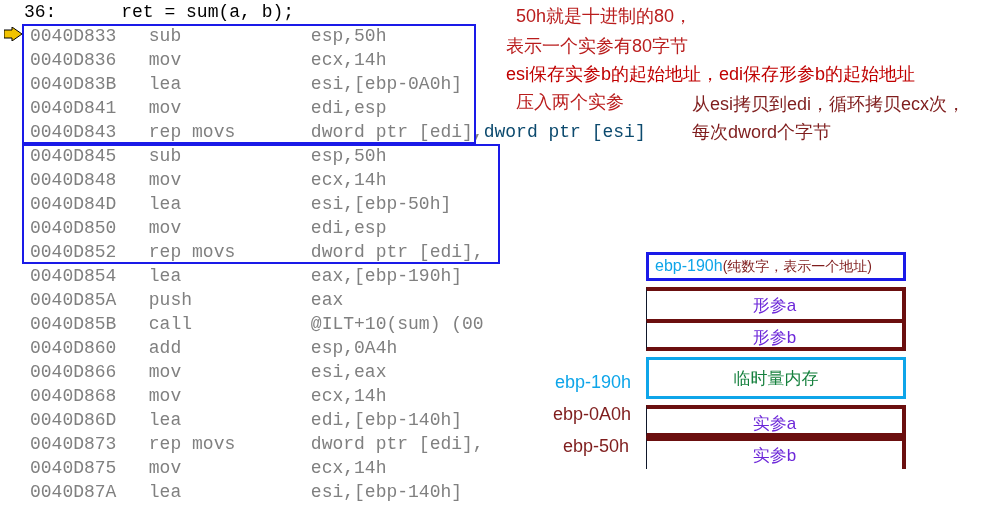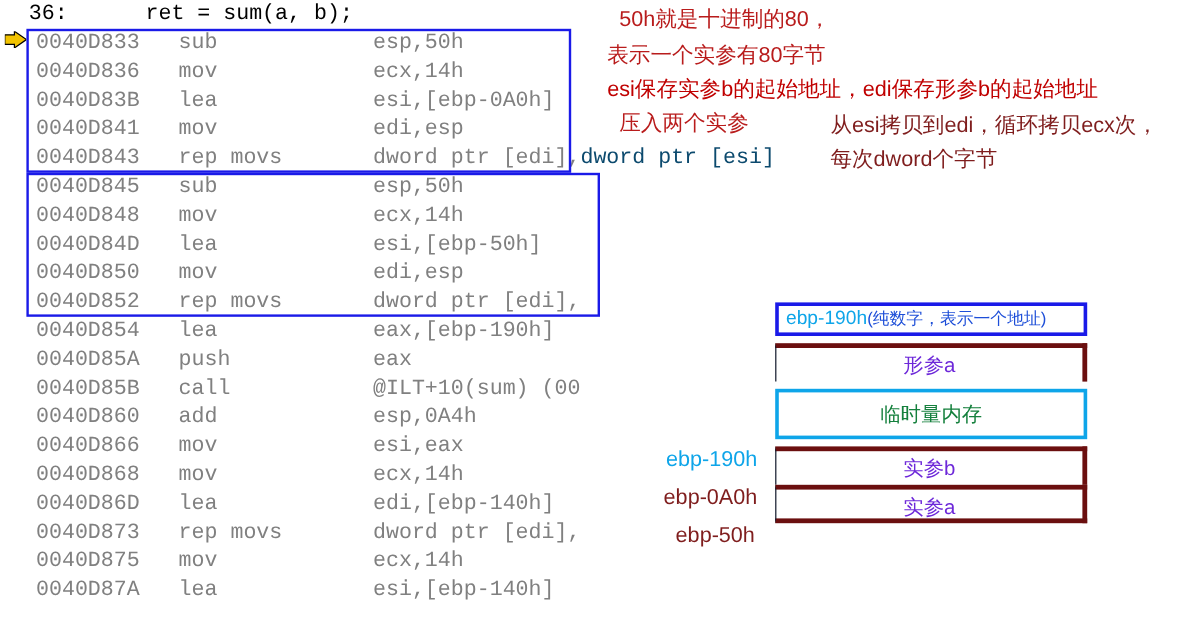--- a/index.html
+++ b/index.html
@@ -74,21 +74,21 @@
   }
   .stack-header {
     border: 3px solid #1a1ae8;
     text-align: left;
     padding: 2px 6px;
     font-family: "Microsoft YaHei", sans-serif;
     font-size: 16px;
     color: #0ea5e9;
     margin-bottom: 6px;
   }
-  .stack-header .inner { color: #1d4ed8; font-size: 14px; }
+  .stack-header .inner { color: #7f1d1d; font-size: 14px; }
   .cell {
     border-left: 1px solid #0f172a;
     border-right: 4px solid #6b0f0f;
     text-align: center;
     font-family: "Microsoft YaHei", sans-serif;
     font-size: 17px;
     color: #6d28d9;
     line-height: 30px;
     height: 32px;
   }
@@ -148,20 +148,21 @@
 <div class="annot red" style="left:506px; top:62px;">esi保存实参b的起始地址，edi保存形参b的起始地址</div>
 <div class="annot blue" style="left:516px; top:90px;">压入两个实参</div>
 <div class="annot darkred" style="left:692px; top:92px;">从esi拷贝到edi，循环拷贝ecx次，</div>
 <div class="annot darkred" style="left:692px; top:120px;">每次dword个字节</div>
 
 <div class="stack">
   <div class="stack-header">
     <span>ebp-190h</span><span class="inner">(纯数字，表示一个地址)</span>
   </div>
   <div class="cell topb">形参a</div>
+  <div class="cell topb botb">形参b</div>
   <div class="cell cyan-cell">临时量内存</div>
+  <div class="cell topb botb">实参a</div>
   <div class="cell topb">实参b</div>
-  <div class="cell topb botb">实参a</div>
 </div>
 
 <div class="annot cyan" style="left:555px; top:372px;">ebp-190h</div>
 <div class="annot darkred" style="left:553px; top:404px;">ebp-0A0h</div>
 <div class="annot darkred" style="left:563px; top:436px;">ebp-50h</div>
 
 </body></html>

